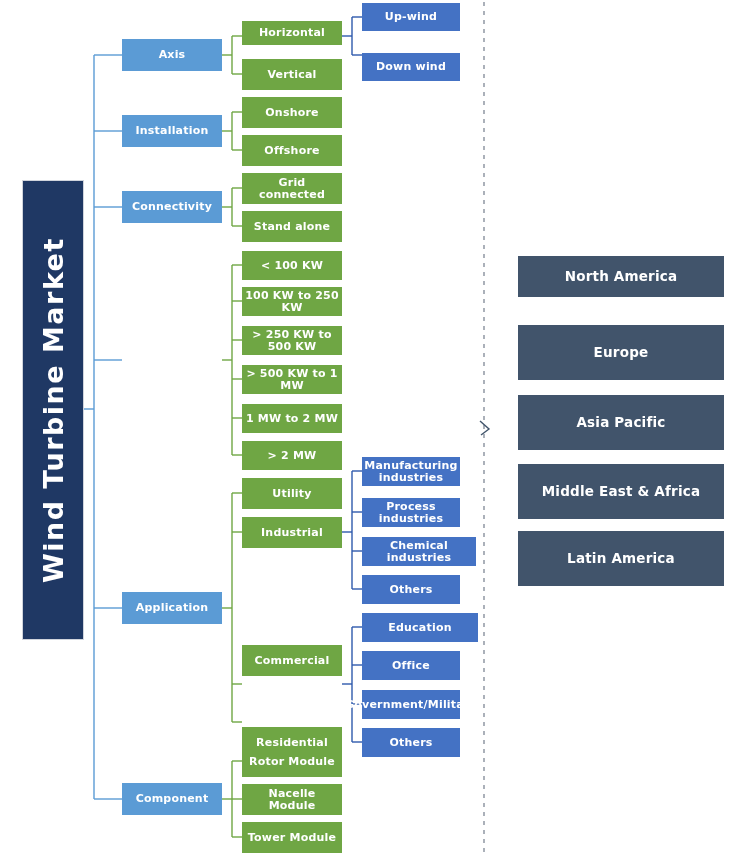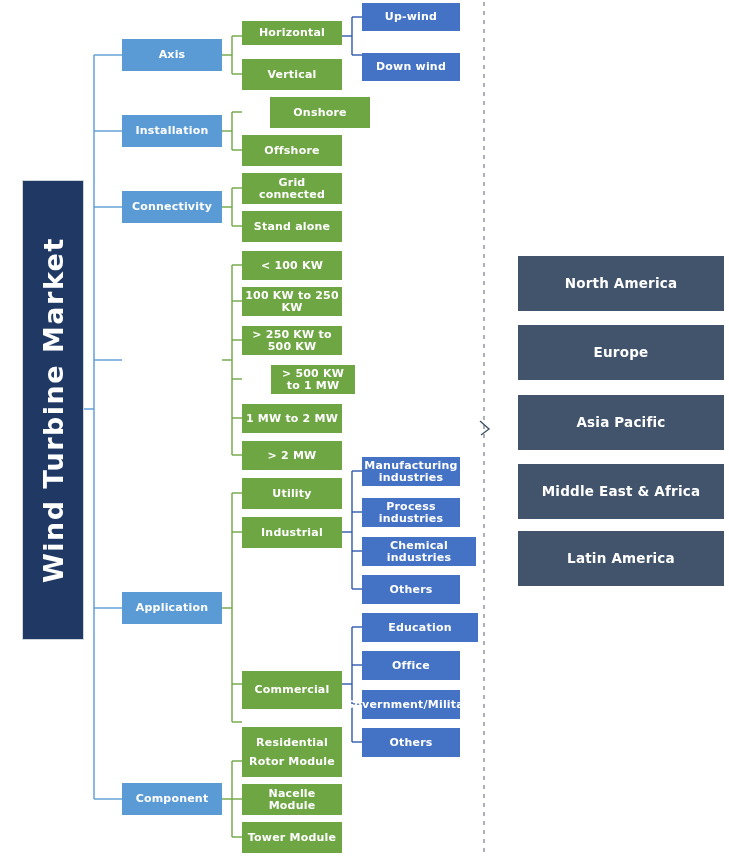--- a/index.html
+++ b/index.html
@@ -161,54 +161,54 @@
 
   <div class="node cat" style="left:122px; top:39px; width:100px; height:32px;">Axis</div>
   <div class="node cat" style="left:122px; top:115px; width:100px; height:32px;">Installation</div>
   <div class="node cat" style="left:122px; top:191px; width:100px; height:32px;">Connectivity</div>
   <div class="node cat" style="left:122px; top:592px; width:100px; height:32px;">Application</div>
   <div class="node cat" style="left:122px; top:783px; width:100px; height:32px;">Component</div>
 
   <div class="node seg" style="left:242px; top:21px; width:100px; height:15px;">Horizontal</div>
   <div class="node seg" style="left:242px; top:59px; width:100px; height:31px;">Vertical</div>
 
-  <div class="node seg" style="left:242px; top:97px; width:100px; height:31px;margin-left:28px;">Onshore</div>
+  <div class="node seg" style="left:242px; top:97px; width:100px; height:31px;">Onshore</div>
   <div class="node seg" style="left:242px; top:135px; width:100px; height:31px;">Offshore</div>
 
   <div class="node seg" style="left:242px; top:173px; width:100px; height:31px;">Grid connected</div>
   <div class="node seg" style="left:242px; top:211px; width:100px; height:31px;">Stand alone</div>
 
   <div class="node seg" style="left:242px; top:251px; width:100px; height:29px;">&lt; 100 KW</div>
   <div class="node seg" style="left:242px; top:287px; width:100px; height:29px;">100 KW to 250 KW</div>
   <div class="node seg" style="left:242px; top:326px; width:100px; height:29px;">&gt; 250 KW to 500 KW</div>
-  <div class="node seg" style="left:242px; top:365px; width:84px; height:29px;margin-left:29px;">&gt; 500 KW to 1 MW</div>
+  <div class="node seg" style="left:242px; top:365px; width:100px; height:29px;">&gt; 500 KW to 1 MW</div>
   <div class="node seg" style="left:242px; top:404px; width:100px; height:29px;">1 MW to 2 MW</div>
   <div class="node seg" style="left:242px; top:441px; width:100px; height:29px;">&gt; 2 MW</div>
 
   <div class="node seg" style="left:242px; top:478px; width:100px; height:31px;">Utility</div>
   <div class="node seg" style="left:242px; top:517px; width:100px; height:31px;">Industrial</div>
-  <div class="node seg" style="left:242px; top:671px; width:100px; height:38px;">Commercial</div>
+  <div class="node seg" style="left:242px; top:645px; width:100px; height:31px;">Commercial</div>
   <div class="node seg" style="left:242px; top:707px; width:100px; height:31px;margin-top:20px;">Residential</div>
 
   <div class="node seg" style="left:242px; top:746px; width:100px; height:31px;">Rotor Module</div>
   <div class="node seg" style="left:242px; top:784px; width:100px; height:31px;">Nacelle Module</div>
   <div class="node seg" style="left:242px; top:822px; width:100px; height:31px;">Tower Module</div>
 
   <div class="node sub" style="left:362px; top:3px; width:98px; height:28px;">Up-wind</div>
   <div class="node sub" style="left:362px; top:41px; width:98px; height:28px;margin-top:12px;">Down wind</div>
 
   <div class="node sub" style="left:362px; top:457px; width:98px; height:29px;">Manufacturing industries</div>
   <div class="node sub" style="left:362px; top:498px; width:98px; height:29px;">Process industries</div>
   <div class="node sub" style="left:362px; top:537px; width:114px; height:29px;">Chemical industries</div>
   <div class="node sub" style="left:362px; top:575px; width:98px; height:29px;">Others</div>
 
   <div class="node sub" style="left:362px; top:613px; width:116px; height:29px;">Education</div>
   <div class="node sub" style="left:362px; top:651px; width:98px; height:29px;">Office</div>
   <div class="node sub" style="left:362px; top:690px; width:98px; height:29px;">Government/Military</div>
   <div class="node sub" style="left:362px; top:728px; width:98px; height:29px;">Others</div>
 
-  <div class="node region" style="left:518px; top:256px; width:206px; height:55px;">North America</div>
+  <div class="node region" style="left:518px; top:256px; width:206px; height:41px;">North America</div>
   <div class="node region" style="left:518px; top:325px; width:206px; height:55px;">Europe</div>
   <div class="node region" style="left:518px; top:395px; width:206px; height:55px;">Asia Pacific</div>
   <div class="node region" style="left:518px; top:464px; width:206px; height:55px;">Middle East &amp; Africa</div>
   <div class="node region" style="left:518px; top:531px; width:206px; height:55px;">Latin America</div>
 
 </div>
 
 </body></html>

